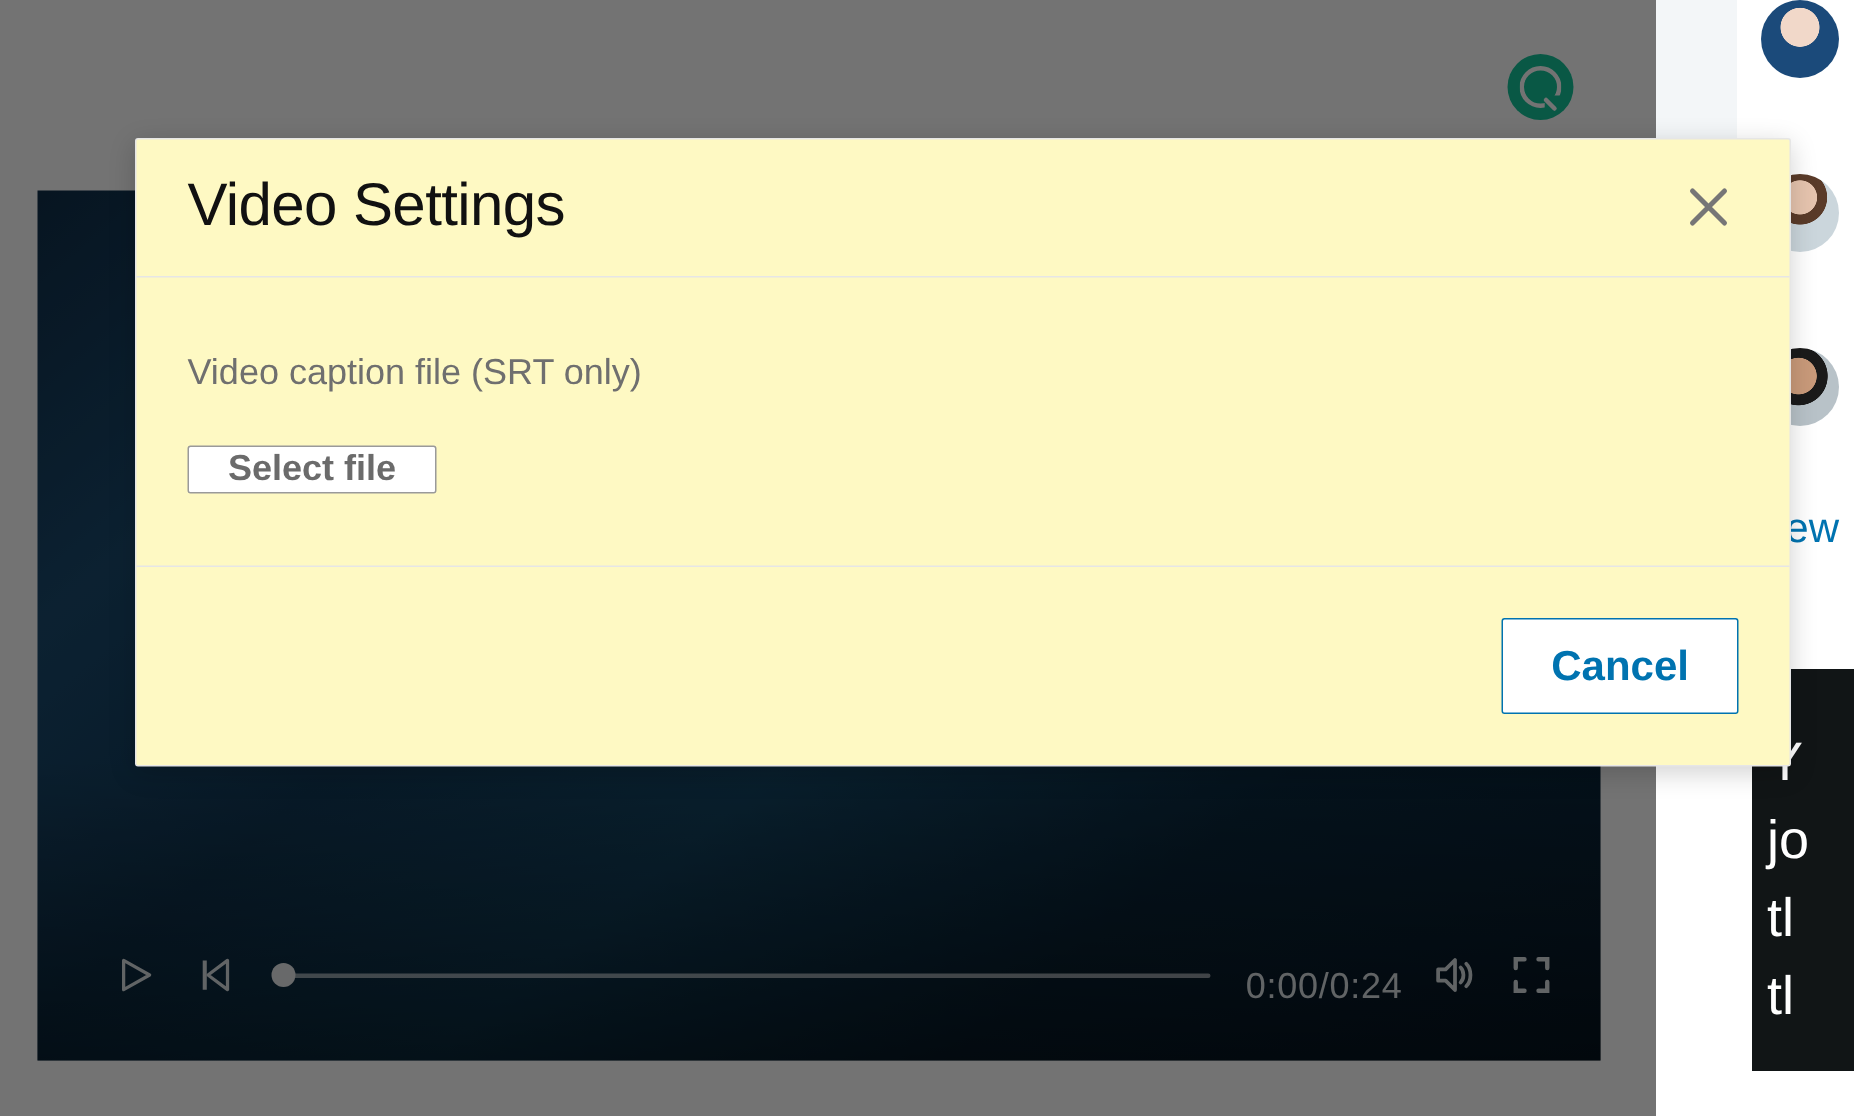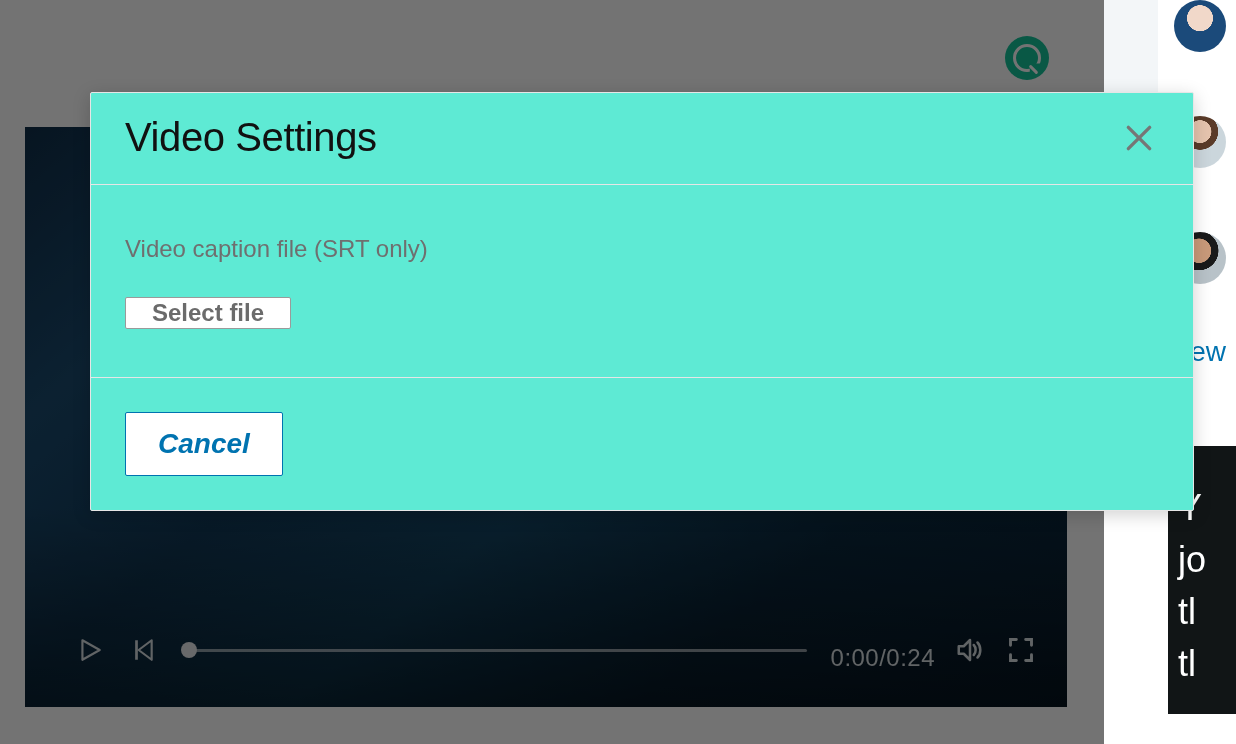--- a/index.html
+++ b/index.html
@@ -187,21 +187,21 @@
     background: rgba(0,0,0,0.55);
     z-index: 2;
   }
 
   
   .modal {
     position: absolute;
     left: 90px;
     top: 92px;
     width: 1104px;
-    background: #5eead4;
+    background: #fef9c3;
     border-radius: 2px;
     border: 1px solid #e6e6e6;
     box-shadow: 0 4px 18px rgba(0,0,0,0.18);
     z-index: 3;
   }
   .modal-header {
     display: flex;
     align-items: center;
     justify-content: space-between;
     padding: 22px 34px 24px 34px;
@@ -240,25 +240,24 @@
     border: 1px solid #9a9a9a;
     border-radius: 2px;
     background: #fff;
     color: #6b6b6b;
     font-size: 24px;
     font-weight: 600;
     cursor: pointer;
   }
   .modal-footer {
     display: flex;
-    justify-content: flex-start;
+    justify-content: flex-end;
     align-items: center;
     padding: 34px;
     gap: 16px;
-    font-style: italic;
   }
   .btn {
     height: 64px;
     padding: 0 32px;
     border-radius: 2px;
     font-size: 28px;
     font-weight: 600;
     display: inline-flex;
     align-items: center;
     justify-content: center;

